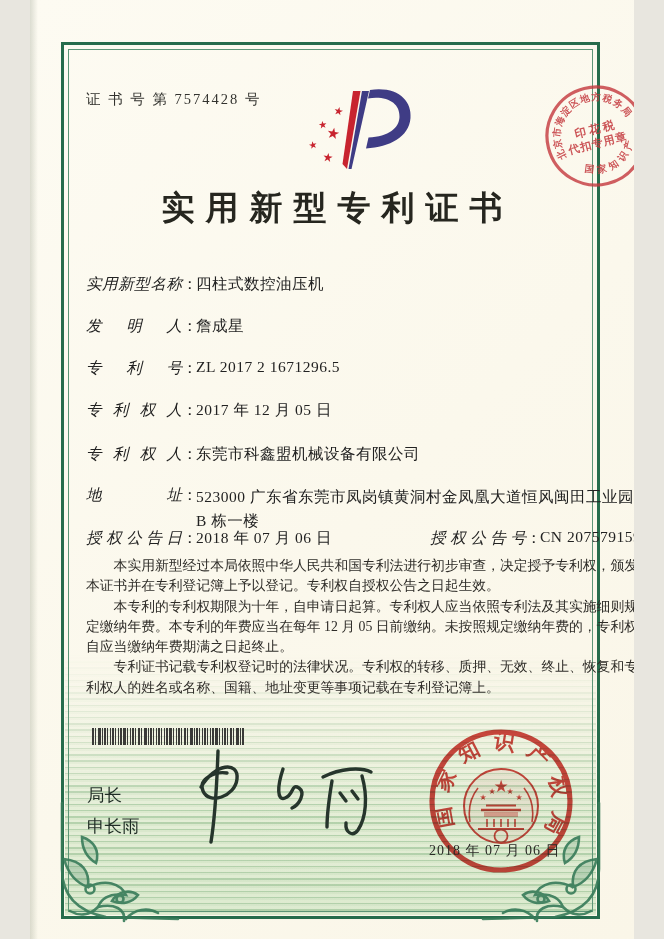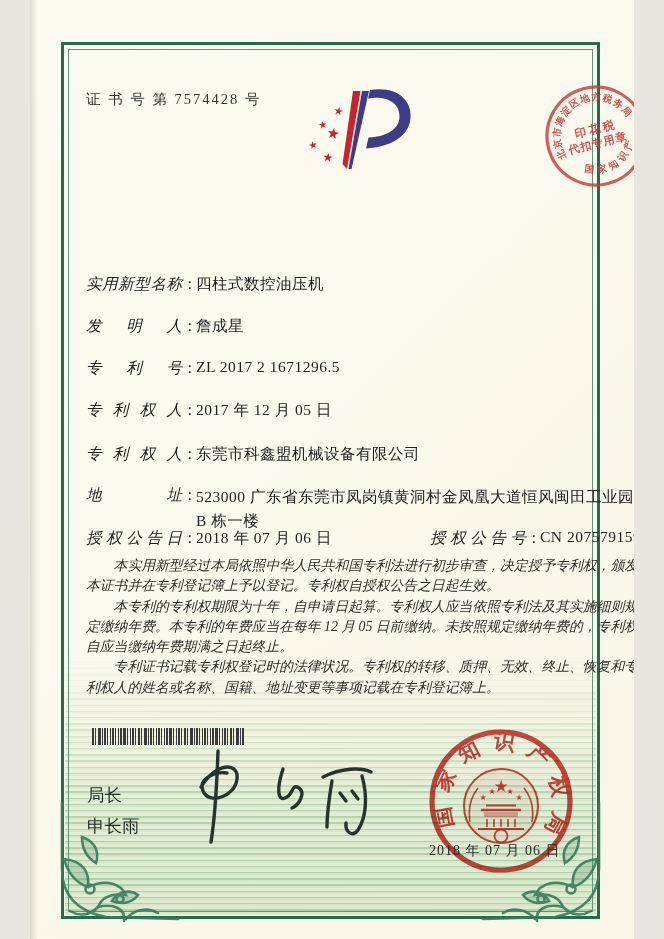--- a/index.html
+++ b/index.html
@@ -39,21 +39,21 @@
   .fields{position:absolute;left:56px;top:0;width:556px;font-size:15.5px;color:#222;}
   .frow{position:absolute;left:0;white-space:nowrap;}
   .frow .lbl{display:inline-block;width:96px;text-align:justify;text-align-last:justify;vertical-align:top;font-style:italic;}
   .frow .colon{display:inline-block;width:14px;vertical-align:top;}
   .frow .val{display:inline-block;vertical-align:top;letter-spacing:.5px;}
   .frow.wrap{white-space:normal;}
   .frow.wrap .val{width:440px;line-height:24px;}
   .grant-no{position:absolute;left:312px;top:0;margin-left:32px;}
 
   .paras{position:absolute;left:56px;top:556px;width:552px;font-size:13.8px;line-height:20.3px;
-        font-style:italic;color:#2e2c28;text-align:justify;}
+        color:#2e2c28;text-align:justify;}
   .paras p{margin:0;text-indent:2em;}
 
   .barcode{position:absolute;left:62px;top:728px;width:156px;height:17px;display:flex;align-items:stretch;}
   .barcode i{display:block;background:#3a3a38;}
 
   .bureau{position:absolute;left:57px;top:780px;font-family:"Liberation Sans","DejaVu Sans",sans-serif;
         font-size:17.5px;line-height:31px;color:#1f2d25;font-weight:500;}
 
   .signature{position:absolute;left:135px;top:745px;width:215px;height:105px;}
 
@@ -124,20 +124,21 @@
     <text fill="#c4393e" font-size="9.6" font-weight="bold" letter-spacing="1">
       <textPath href="#taxTop" startOffset="2">北京市海淀区地方税务局</textPath>
     </text>
     <text fill="#c4393e" font-size="9.6" font-weight="bold" letter-spacing="4">
       <textPath href="#taxBottom" startOffset="22">国家知识产权局</textPath>
     </text>
     <text x="54" y="51" text-anchor="middle" fill="#c4393e" font-size="11.5" font-weight="bold">印 花 税</text>
     <text x="54" y="65" text-anchor="middle" fill="#c4393e" font-size="11" font-weight="bold" letter-spacing="1">代扣专用章</text>
   </svg>
 
+  <div class="title">实用新型专利证书</div>
 
   <div class="fields">
     <div class="frow" style="top:274px">
       <span class="lbl">实用新型名称</span><span class="colon">：</span><span class="val">四柱式数控油压机</span>
     </div>
     <div class="frow" style="top:316px">
       <span class="lbl">发明人</span><span class="colon">：</span><span class="val">詹成星</span>
     </div>
     <div class="frow" style="top:358px">
       <span class="lbl">专利号</span><span class="colon">：</span><span class="val">ZL 2017 2 1671296.5</span>

